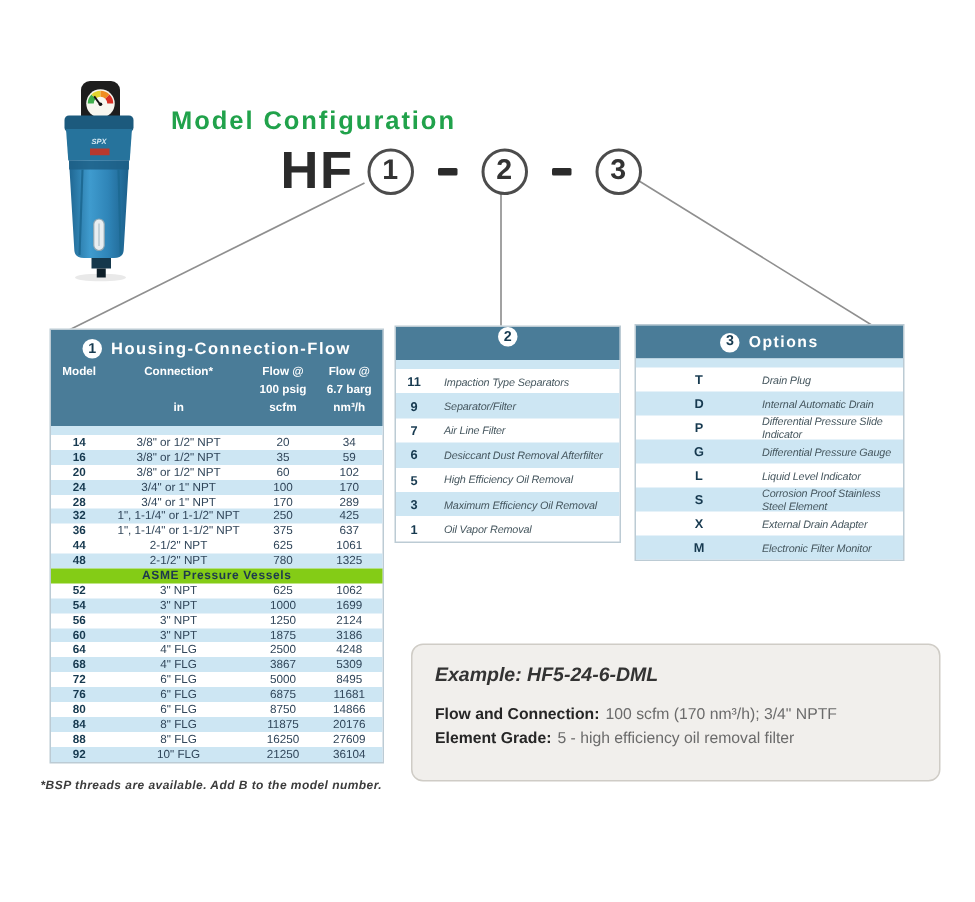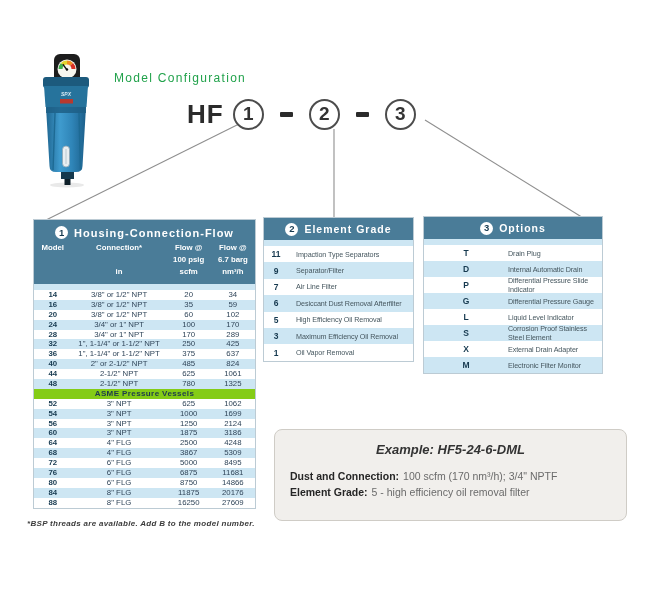--- a/index.html
+++ b/index.html
@@ -3,28 +3,28 @@
 <meta charset="utf-8">
 <style>
   html,body{margin:0;padding:0;background:#fff;}
   .page{
     position:relative;width:650px;height:601px;background:#ffffff;overflow:hidden;
     font-family:"Liberation Sans", sans-serif;
   }
   
   .green-title{
     position:absolute;left:114px;top:71px;
-    font-size:12px;font-weight:normal;letter-spacing:1.3px;color:#21a24b;
+    font-size:17px;font-weight:bold;letter-spacing:1.3px;color:#21a24b;
   }
   .model-code{
     position:absolute;left:187px;top:95px;height:38px;
     display:flex;align-items:center;
   }
   .hf-prefix{
-    font-size:26px;font-weight:bold;color:#2b2b2b;letter-spacing:1px;line-height:38px;
+    font-size:35px;font-weight:bold;color:#2b2b2b;letter-spacing:1px;line-height:38px;
     margin-right:9px;
   }
   .mc-circle{
     width:31px;height:31px;border-radius:50%;border:2.5px solid #4c4c4c;background:#fff;
     display:flex;align-items:center;justify-content:center;box-sizing:border-box;
     font-size:19px;font-weight:bold;color:#333;flex:0 0 auto;
   }
   .dash{width:13px;height:5px;background:#2b2b2b;border-radius:1px;margin:0 16px;flex:0 0 auto;}
   .connector-svg{position:absolute;left:0;top:0;pointer-events:none;}
 
@@ -65,35 +65,35 @@
   .t2{left:263px;top:217px;width:151px;}
   .t3{left:423px;top:216px;width:180px;}
   .t2 .t-header,.t3 .t-header{height:22px;}
   .t2 .t-title,.t3 .t-title{font-size:10.5px;line-height:22px;}
   .code-row{display:flex;align-items:center;}
   .t2 .code-row{height:16.4px;}
   .t3 .code-row{height:16px;}
   .code-cell{font-weight:bold;color:#16394f;font-size:8.5px;text-align:center;flex:0 0 auto;}
   .t2 .code-cell{width:24px;}
   .t3 .code-cell{width:84px;}
-  .label-cell{color:#46575f;font-size:7.2px;letter-spacing:-0.1px;}
+  .label-cell{color:#46575f;font-size:7.2px;letter-spacing:-0.1px;font-style:italic;}
   .t2 .label-cell{padding-left:8px;}
 
   
   .footnote{
     position:absolute;left:27px;top:519px;font-size:8px;font-style:italic;font-weight:bold;
     color:#3c3c3c;line-height:10.5px;letter-spacing:0.3px;
   }
 
   
   .example-box{
     position:absolute;left:274px;top:429px;width:353px;height:92px;box-sizing:border-box;
     background:#f1efec;border:1px solid #cfccc6;border-radius:8px;padding:12px 15px 0 15px;
   }
-  .ex-title{font-size:13px;font-weight:bold;font-style:italic;color:#333;text-align:center;}
+  .ex-title{font-size:13px;font-weight:bold;font-style:italic;color:#333;}
   .ex-lines{margin-top:11px;font-size:10.5px;line-height:16px;color:#6b6b6b;}
   .ex-label{font-weight:bold;color:#262626;margin-right:4px;}
 </style>
 </head>
 <body>
 
 <div class="page">
 
   <svg class="connector-svg" width="650" height="601" viewBox="0 0 650 601">
     <line x1="243" y1="122" x2="34" y2="226" stroke="#8f8f8f" stroke-width="1.1"></line>
@@ -222,26 +222,20 @@
           <span class="c-conn">1", 1-1/4" or 1-1/2" NPT</span>
           <span class="c-f1">250</span>
           <span class="c-f2">425</span>
         </div>
         <div class="t1-row">
           <span class="c-model">36</span>
           <span class="c-conn">1", 1-1/4" or 1-1/2" NPT</span>
           <span class="c-f1">375</span>
           <span class="c-f2">637</span>
         </div>
-        <div class="t1-row row-alt">
-          <span class="c-model">40</span>
-          <span class="c-conn">2" or 2-1/2" NPT</span>
-          <span class="c-f1">485</span>
-          <span class="c-f2">824</span>
-        </div>
         <div class="t1-row">
           <span class="c-model">44</span>
           <span class="c-conn">2-1/2" NPT</span>
           <span class="c-f1">625</span>
           <span class="c-f2">1061</span>
         </div>
         <div class="t1-row row-alt">
           <span class="c-model">48</span>
           <span class="c-conn">2-1/2" NPT</span>
           <span class="c-f1">780</span>
@@ -307,28 +301,33 @@
           <span class="c-conn">8" FLG</span>
           <span class="c-f1">11875</span>
           <span class="c-f2">20176</span>
         </div>
         <div class="t1-row">
           <span class="c-model">88</span>
           <span class="c-conn">8" FLG</span>
           <span class="c-f1">16250</span>
           <span class="c-f2">27609</span>
         </div>
+        <div class="t1-row row-alt">
+          <span class="c-model">92</span>
+          <span class="c-conn">10" FLG</span>
+          <span class="c-f1">21250</span>
+          <span class="c-f2">36104</span>
+        </div>
       </div>
   </div>
 
   <div class="spec-table t2">
     <div class="t-header">
       <div class="t-title">
         <span class="num-badge">2</span>
-        <span>Element Grade</span>
       </div>
     </div>
     <div class="t-spacer"></div>
     <div id="t2-body">
         <div class="code-row">
           <span class="code-cell">11</span>
           <span class="label-cell">Impaction Type Separators</span>
         </div>
         <div class="code-row row-alt">
           <span class="code-cell">9</span>
@@ -402,21 +401,21 @@
   </div>
 
   <div class="footnote">
     <div>*BSP threads are available. Add B to the model number.</div>
   </div>
 
   <div class="example-box">
     <div class="ex-title">Example: HF5-24-6-DML</div>
     <div class="ex-lines">
       <div>
-        <span class="ex-label">Dust and Connection:</span><span>100 scfm (170 nm³/h); 3/4" NPTF</span>
+        <span class="ex-label">Flow and Connection:</span><span>100 scfm (170 nm³/h); 3/4" NPTF</span>
       </div>
       <div>
         <span class="ex-label">Element Grade:</span><span>5 - high efficiency oil removal filter</span>
       </div>
     </div>
   </div>
 
 </div>
 
 </body></html>

